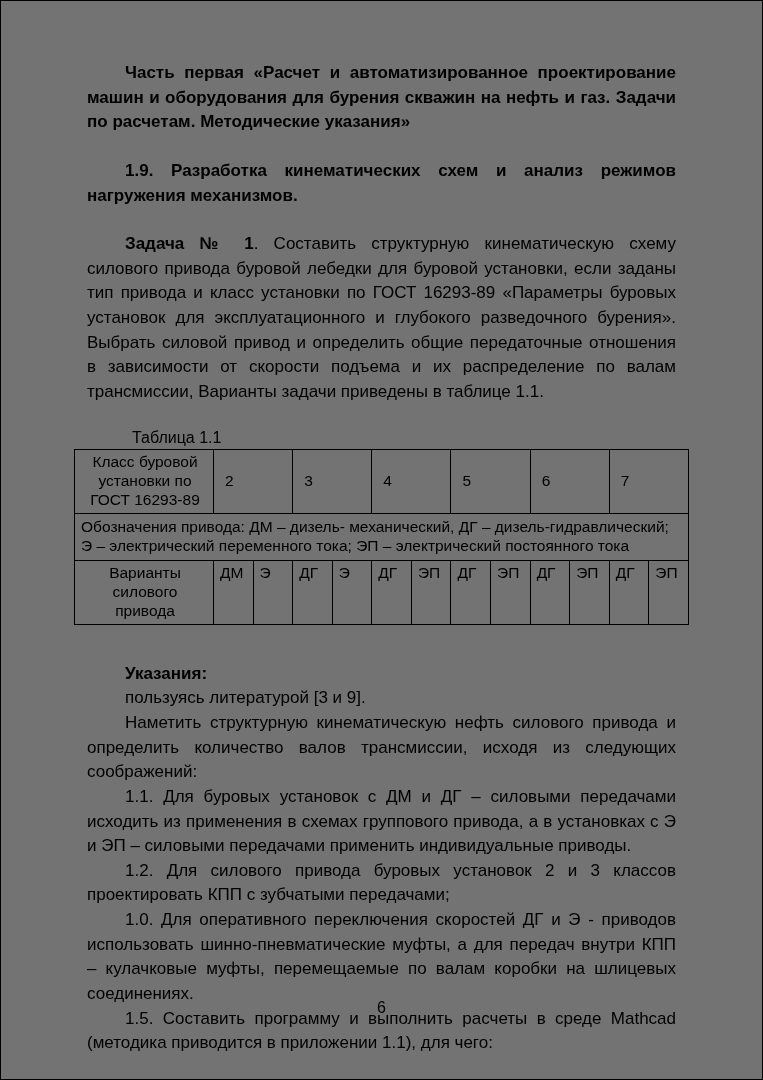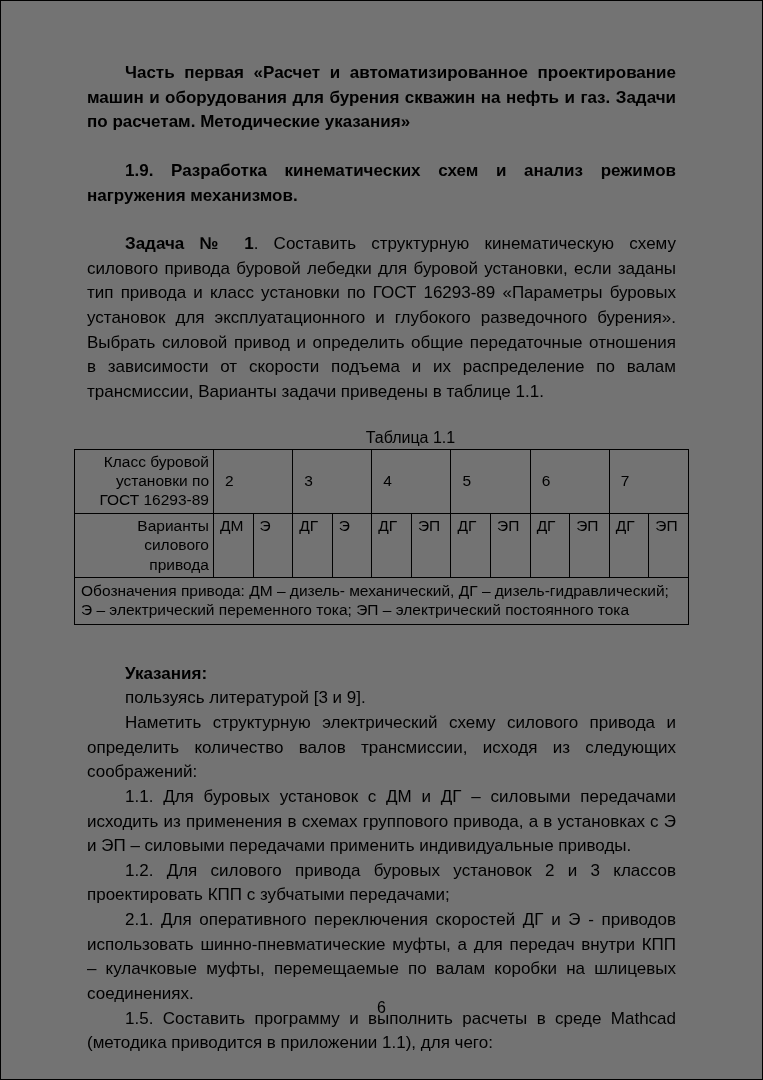--- a/index.html
+++ b/index.html
@@ -33,39 +33,39 @@
   .task-para { margin-top: 24px; }
   .table-block {
     margin-top: 24px;
     margin-left: -13px;
     margin-right: -13px;
   }
   .table-caption {
     font-size: 16px;
     padding-left: 58px;
     margin-bottom: 2px;
-    text-align: center;
+    text-align: left;
     margin-top: 16px;
   }
   table.variants {
     border-collapse: collapse;
     width: 100%;
     table-layout: fixed;
   }
   table.variants td {
     border: 1px solid #000000;
     font-size: 15.5px;
     line-height: 1.25;
     padding: 2px 4px 3px 6px;
     vertical-align: top;
     overflow: hidden;
   }
   table.variants td.lbl {
     width: 128px;
-    text-align: right;
+    text-align: center;
   }
   table.variants td.cls {
     vertical-align: middle;
     padding-left: 11px;
   }
   table.variants td.note-cell {
     padding: 3px 6px 4px 6px;
     text-align: left;
   }
   .instructions { margin-top: 37px; }
@@ -97,47 +97,47 @@
             <tr>
           <td class="lbl">Класс буровой установки по ГОСТ 16293-89</td>
           <td class="cls" colspan="2">2</td>
           <td class="cls" colspan="2">3</td>
           <td class="cls" colspan="2">4</td>
           <td class="cls" colspan="2">5</td>
           <td class="cls" colspan="2">6</td>
           <td class="cls" colspan="2">7</td>
         </tr>
         <tr>
+          <td class="note-cell" colspan="13">Обозначения привода: ДМ – дизель- механический, ДГ – дизель-гидравлический; Э – электрический переменного тока; ЭП – электрический постоянного тока</td>
+        </tr>
+        <tr>
           <td class="lbl">Варианты силового привода</td>
           <td class="var">ДМ</td>
           <td class="var">Э</td>
           <td class="var">ДГ</td>
           <td class="var">Э</td>
           <td class="var">ДГ</td>
           <td class="var">ЭП</td>
           <td class="var">ДГ</td>
           <td class="var">ЭП</td>
           <td class="var">ДГ</td>
           <td class="var">ЭП</td>
           <td class="var">ДГ</td>
           <td class="var">ЭП</td>
         </tr>
-        <tr>
-          <td class="note-cell" colspan="13">Обозначения привода: ДМ – дизель- механический, ДГ – дизель-гидравлический; Э – электрический переменного тока; ЭП – электрический постоянного тока</td>
-        </tr>
       </tbody>
         </table>
     </div>
 
     <div class="instructions">
       <p class="bold">Указания:</p>
       <p>пользуясь литературой [3 и 9].</p>
-      <p>Наметить структурную электрический схему силового привода и определить количество валов трансмиссии, исходя из следующих соображений:</p>
+      <p>Наметить структурную кинематическую нефть силового привода и определить количество валов трансмиссии, исходя из следующих соображений:</p>
       <p>1.1. Для буровых установок с ДМ и ДГ – силовыми передачами исходить из применения в схемах группового привода, а в установках с Э и ЭП – силовыми передачами применить индивидуальные приводы.</p>
       <p>1.2. Для силового привода буровых установок 2 и 3 классов проектировать КПП с зубчатыми передачами;</p>
-      <p>2.1. Для оперативного переключения скоростей ДГ и Э - приводов использовать шинно-пневматические муфты, а для передач внутри КПП – кулачковые муфты, перемещаемые по валам коробки на шлицевых соединениях.</p>
+      <p>1.0. Для оперативного переключения скоростей ДГ и Э - приводов использовать шинно-пневматические муфты, а для передач внутри КПП – кулачковые муфты, перемещаемые по валам коробки на шлицевых соединениях.</p>
       <p>1.5. Составить программу и выполнить расчеты в среде Mathcad (методика приводится в приложении 1.1), для чего:</p>
     </div>
 
   </div>
 
   <div class="pagenum">6</div>
 </div>
 
 </body></html>

